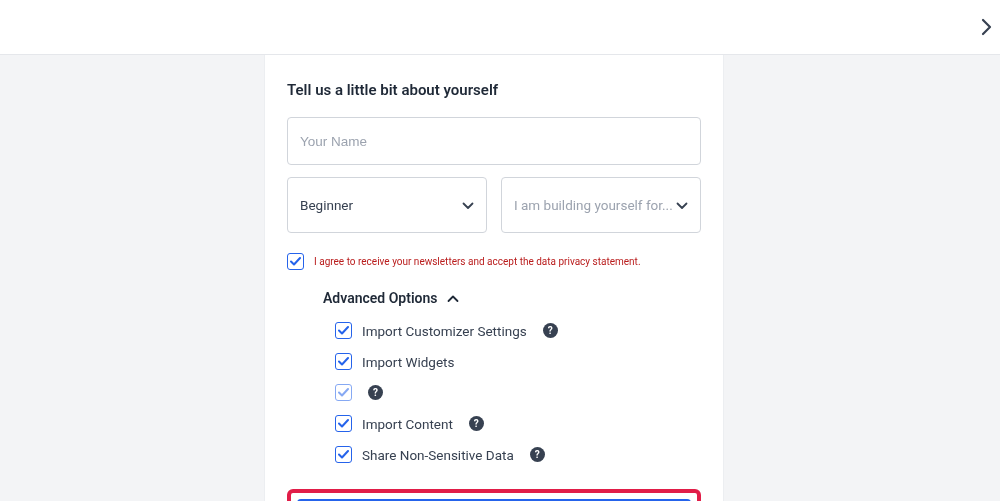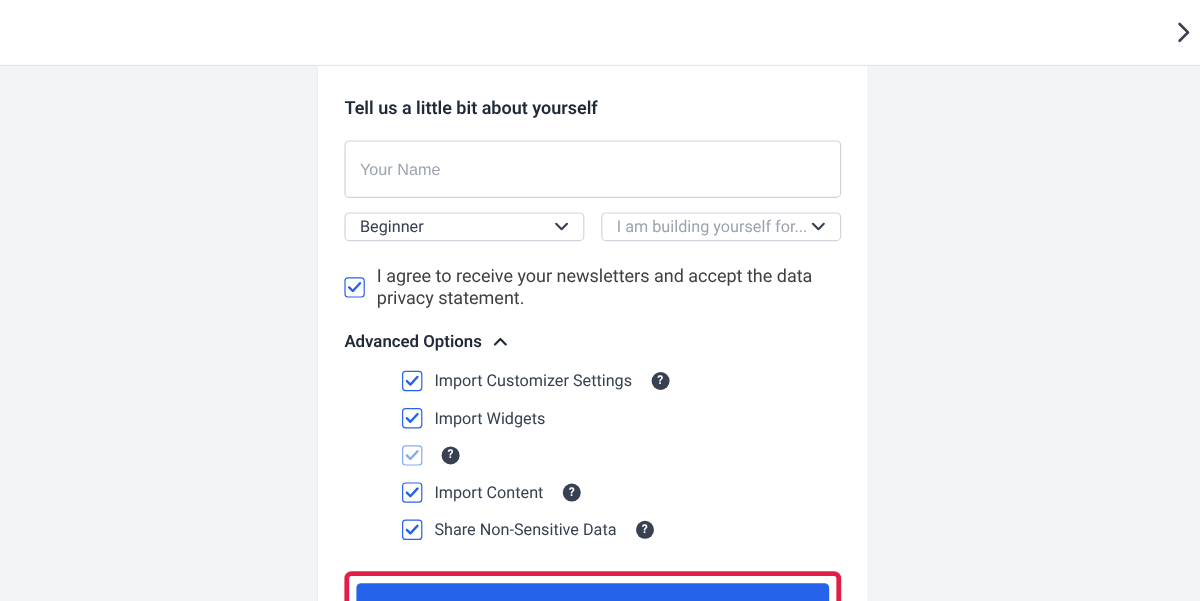--- a/index.html
+++ b/index.html
@@ -14,37 +14,37 @@
   }
   .heading { font-size: 15px; font-weight: 600; color: #1f2937; margin-bottom: 18px; }
   .row { display: flex; gap: 14px; }
   .row > * { flex: 1; }
   .field {
     height: 48px; border: 1px solid #d1d5db; border-radius: 4px; padding: 0 12px;
     font-size: 13.5px; color: #374151; background: #fff;
   }
   .field::placeholder { color: #9ca3af; }
   .select {
-    height: 24px; border: 1px solid #d1d5db; border-radius: 4px; padding: 0 12px;
+    height: 56px; border: 1px solid #d1d5db; border-radius: 4px; padding: 0 12px;
     display: flex; align-items: center; justify-content: space-between; font-size: 13.5px;
     cursor: pointer; background: #fff;
   }
   .select .val { color: #374151; }
   .select .ph { color: #9ca3af; }
   .row.r2 { margin-top: 12px; }
-  .checkrow { display: flex; align-items: center; gap: 10px; font-size: 15px; color: #404040; }
+  .checkrow { display: flex; align-items: center; gap: 10px; font-size: 10px; color: #b91c1c; }
   .checkrow.main { margin-top: 20px; }
   .cb {
     width: 17px; height: 17px; border: 1.5px solid #2563eb; border-radius: 3px;
     display: inline-flex; align-items: center; justify-content: center; flex-shrink: 0;
     cursor: pointer; background: #fff;
   }
   .cb svg { display: block; }
   .cb.locked { opacity: 0.55; }
-  .adv-header { display: flex; align-items: center; gap: 10px; font-size: 14px; font-weight: 600; color: #1f2937; margin-top: 20px; cursor: pointer; }
+  .adv-header { display: flex; align-items: center; gap: 10px; font-size: 14px; font-weight: 600; color: #1f2937; margin-top: 20px; cursor: pointer; margin-left: 36px; }
   .adv-list { margin-top: 16px; display: flex; flex-direction: column; gap: 14px; }
   .adv-list .checkrow { font-size: 13.5px; color: #374151; padding-left: 48px; }
   .help {
     width: 15px; height: 15px; border-radius: 50%; background: #374151; color: #fff;
     display: inline-flex; align-items: center; justify-content: center; font-size: 10px; font-weight: 700;
     margin-left: 6px; cursor: help;
   }
   .submit-wrap {
     margin-top: 26px; border: 4px solid #e11d48; border-radius: 6px; padding: 6px;
   }

